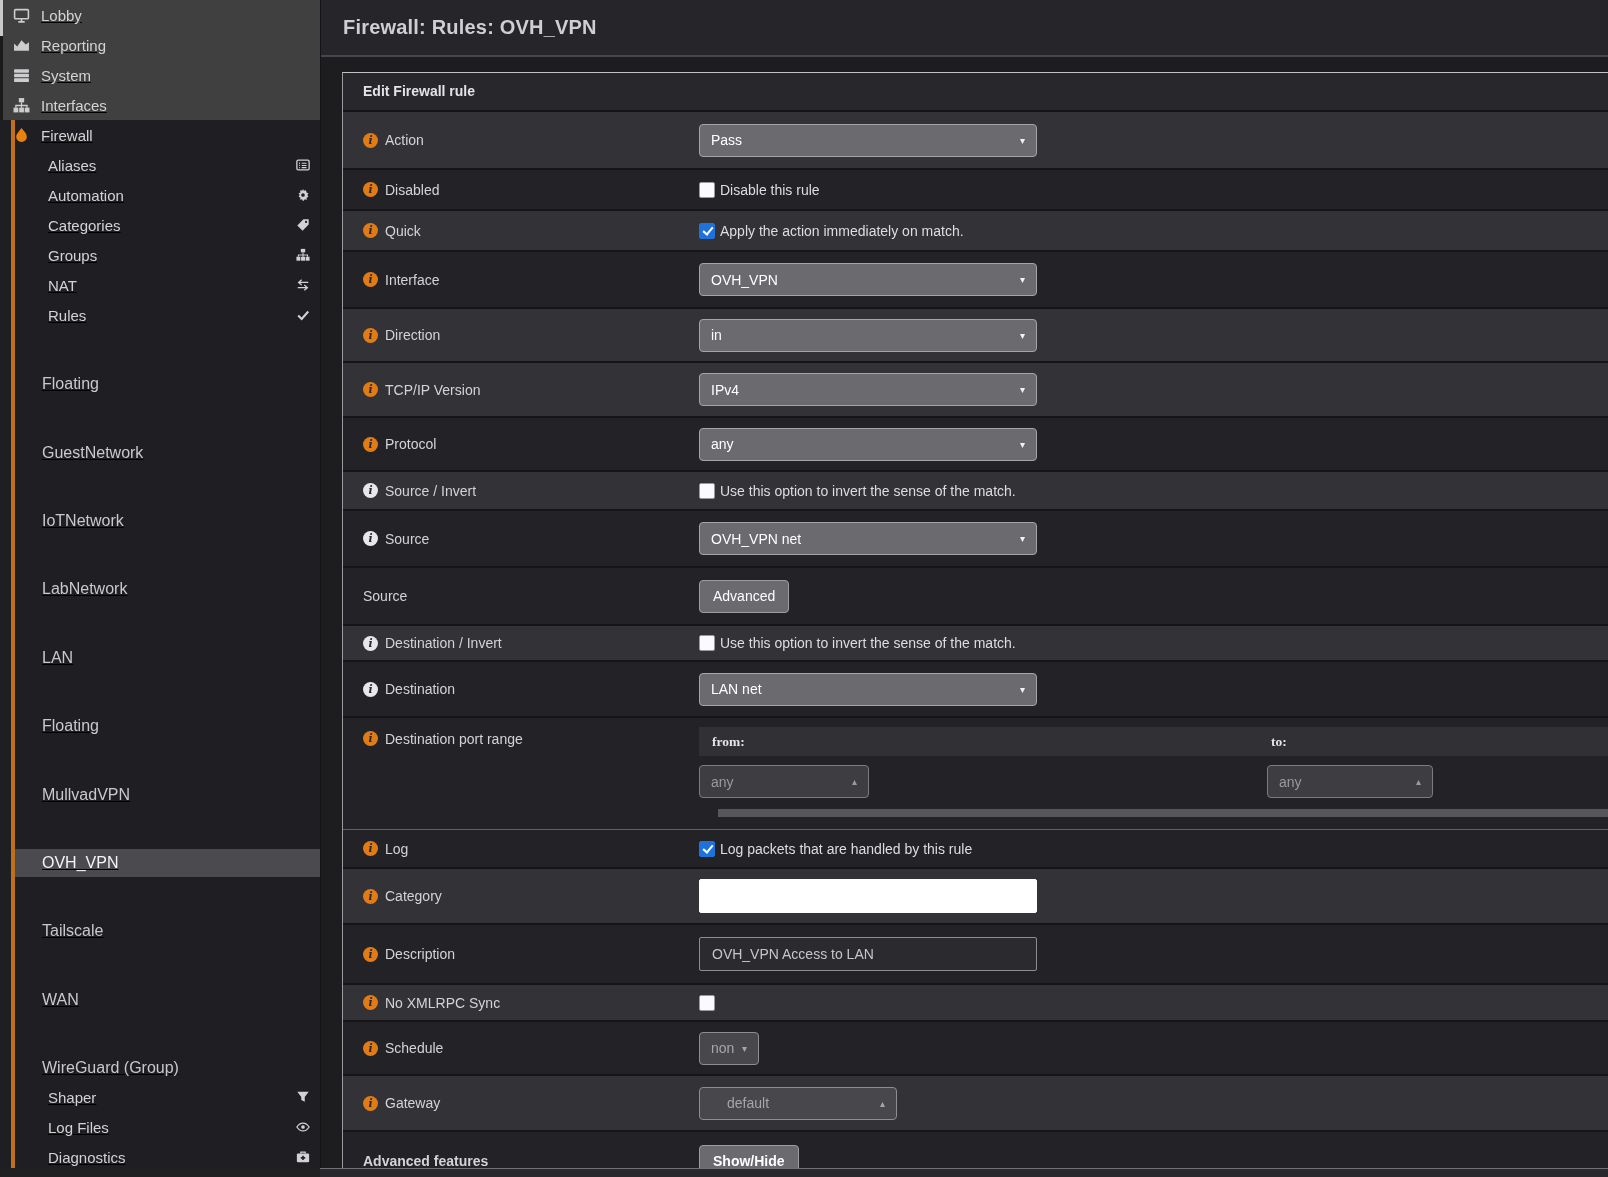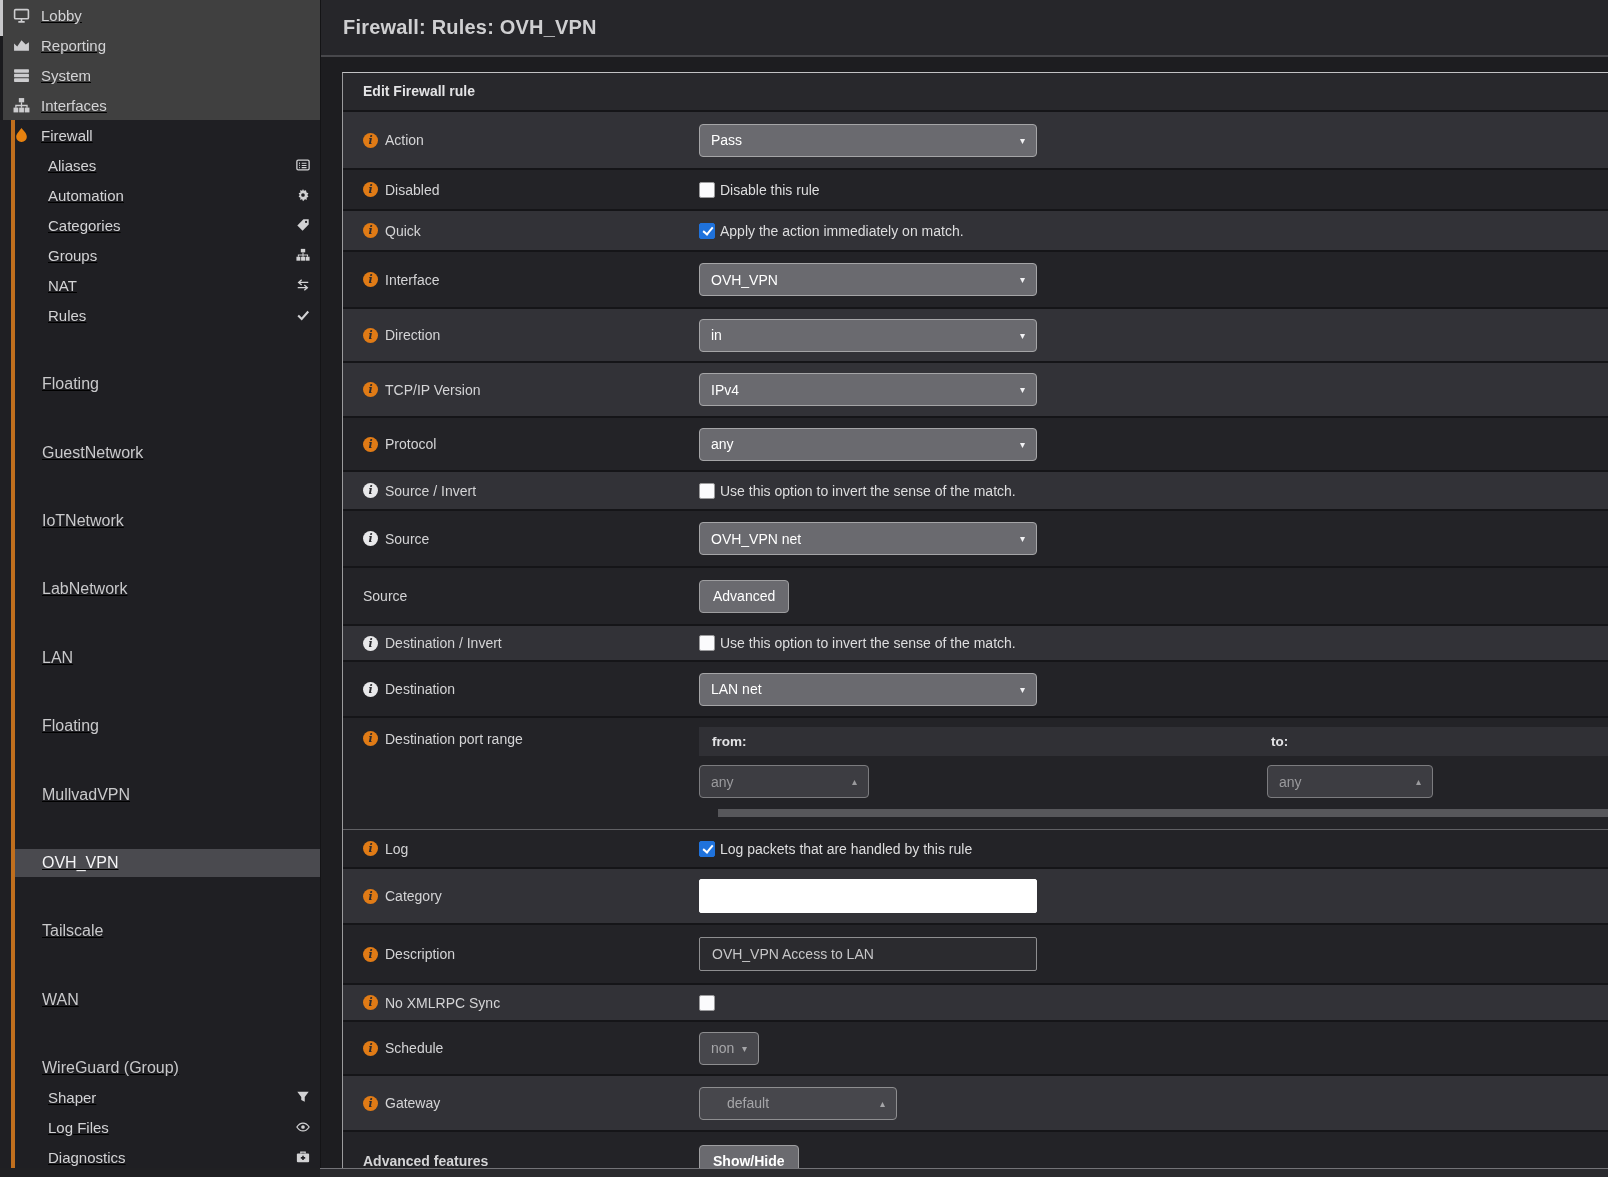--- a/index.html
+++ b/index.html
@@ -63,21 +63,21 @@
 
   .btn{height:33px;padding:0 13px;background:#6a6a6f;border:1px solid #9e9ea0;border-radius:4px;color:#fff;
        font-size:14px;font-family:inherit;cursor:pointer;}
   .btn.bold{font-weight:700;}
 
   .inp{height:34px;box-sizing:border-box;border-radius:2px;font-size:14px;padding:0 12px;font-family:inherit;}
   .inp.white{background:#fff;border:1px solid #fff;width:338px;}
   .inp.dark{background:#2b2b2f;border:1px solid #8e8e90;color:#c6c6c8;width:338px;}
 
   .pr-head{position:absolute;left:356px;right:0;top:9px;height:29px;background:#303035;display:flex;align-items:center;}
-  .pr-lab{font-size:13.5px;font-weight:700;color:#e4e4e6;}
+  .pr-lab{font-size:13.5px;font-weight:700;color:#e4e4e6;font-family:Liberation Serif, serif;}
   .pr-from-lab{margin-left:13px;}
   .pr-to-lab{position:absolute;left:572px;}
   .pr-sel-from{position:absolute;left:356px;top:47px;width:170px;}
   .pr-sel-to{position:absolute;left:924px;top:47px;width:166px;}
   .pr-scroll{position:absolute;left:375px;right:0;top:91px;height:8px;background:#57575b;}
 
   .footer{position:absolute;left:0;right:0;bottom:0;height:9px;display:flex;z-index:10;}
   .footer-left{width:320px;background:#202023;}
   .footer-right{flex:1;background:#2a2a2e;border-top:1px solid #737377;box-sizing:border-box;}
 </style>

